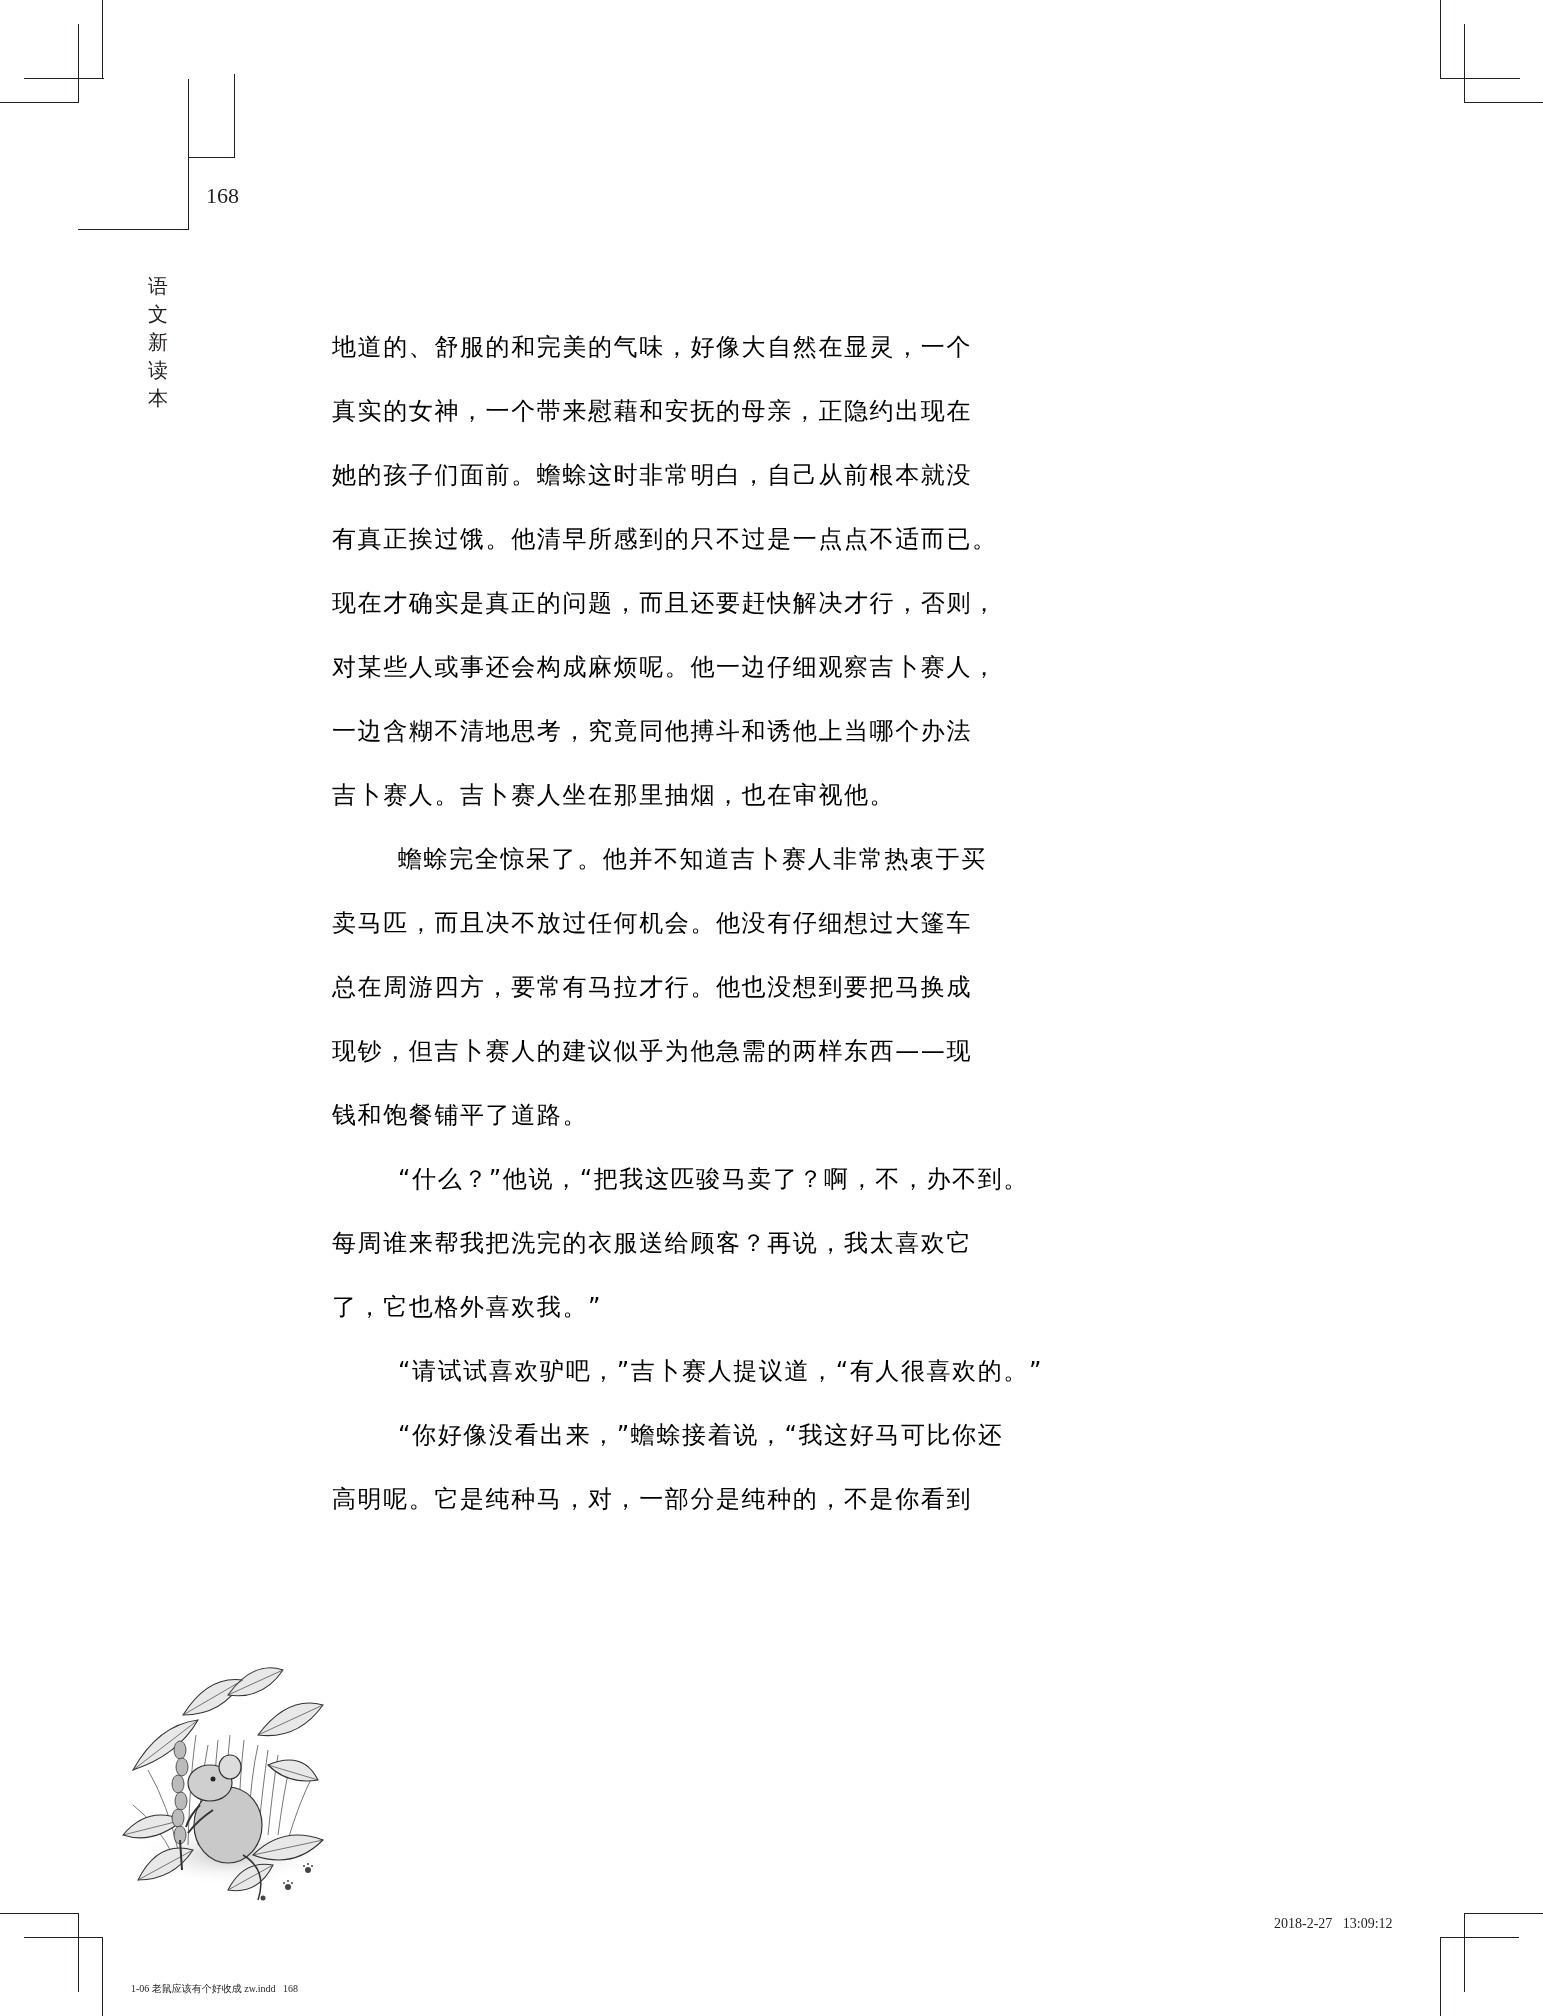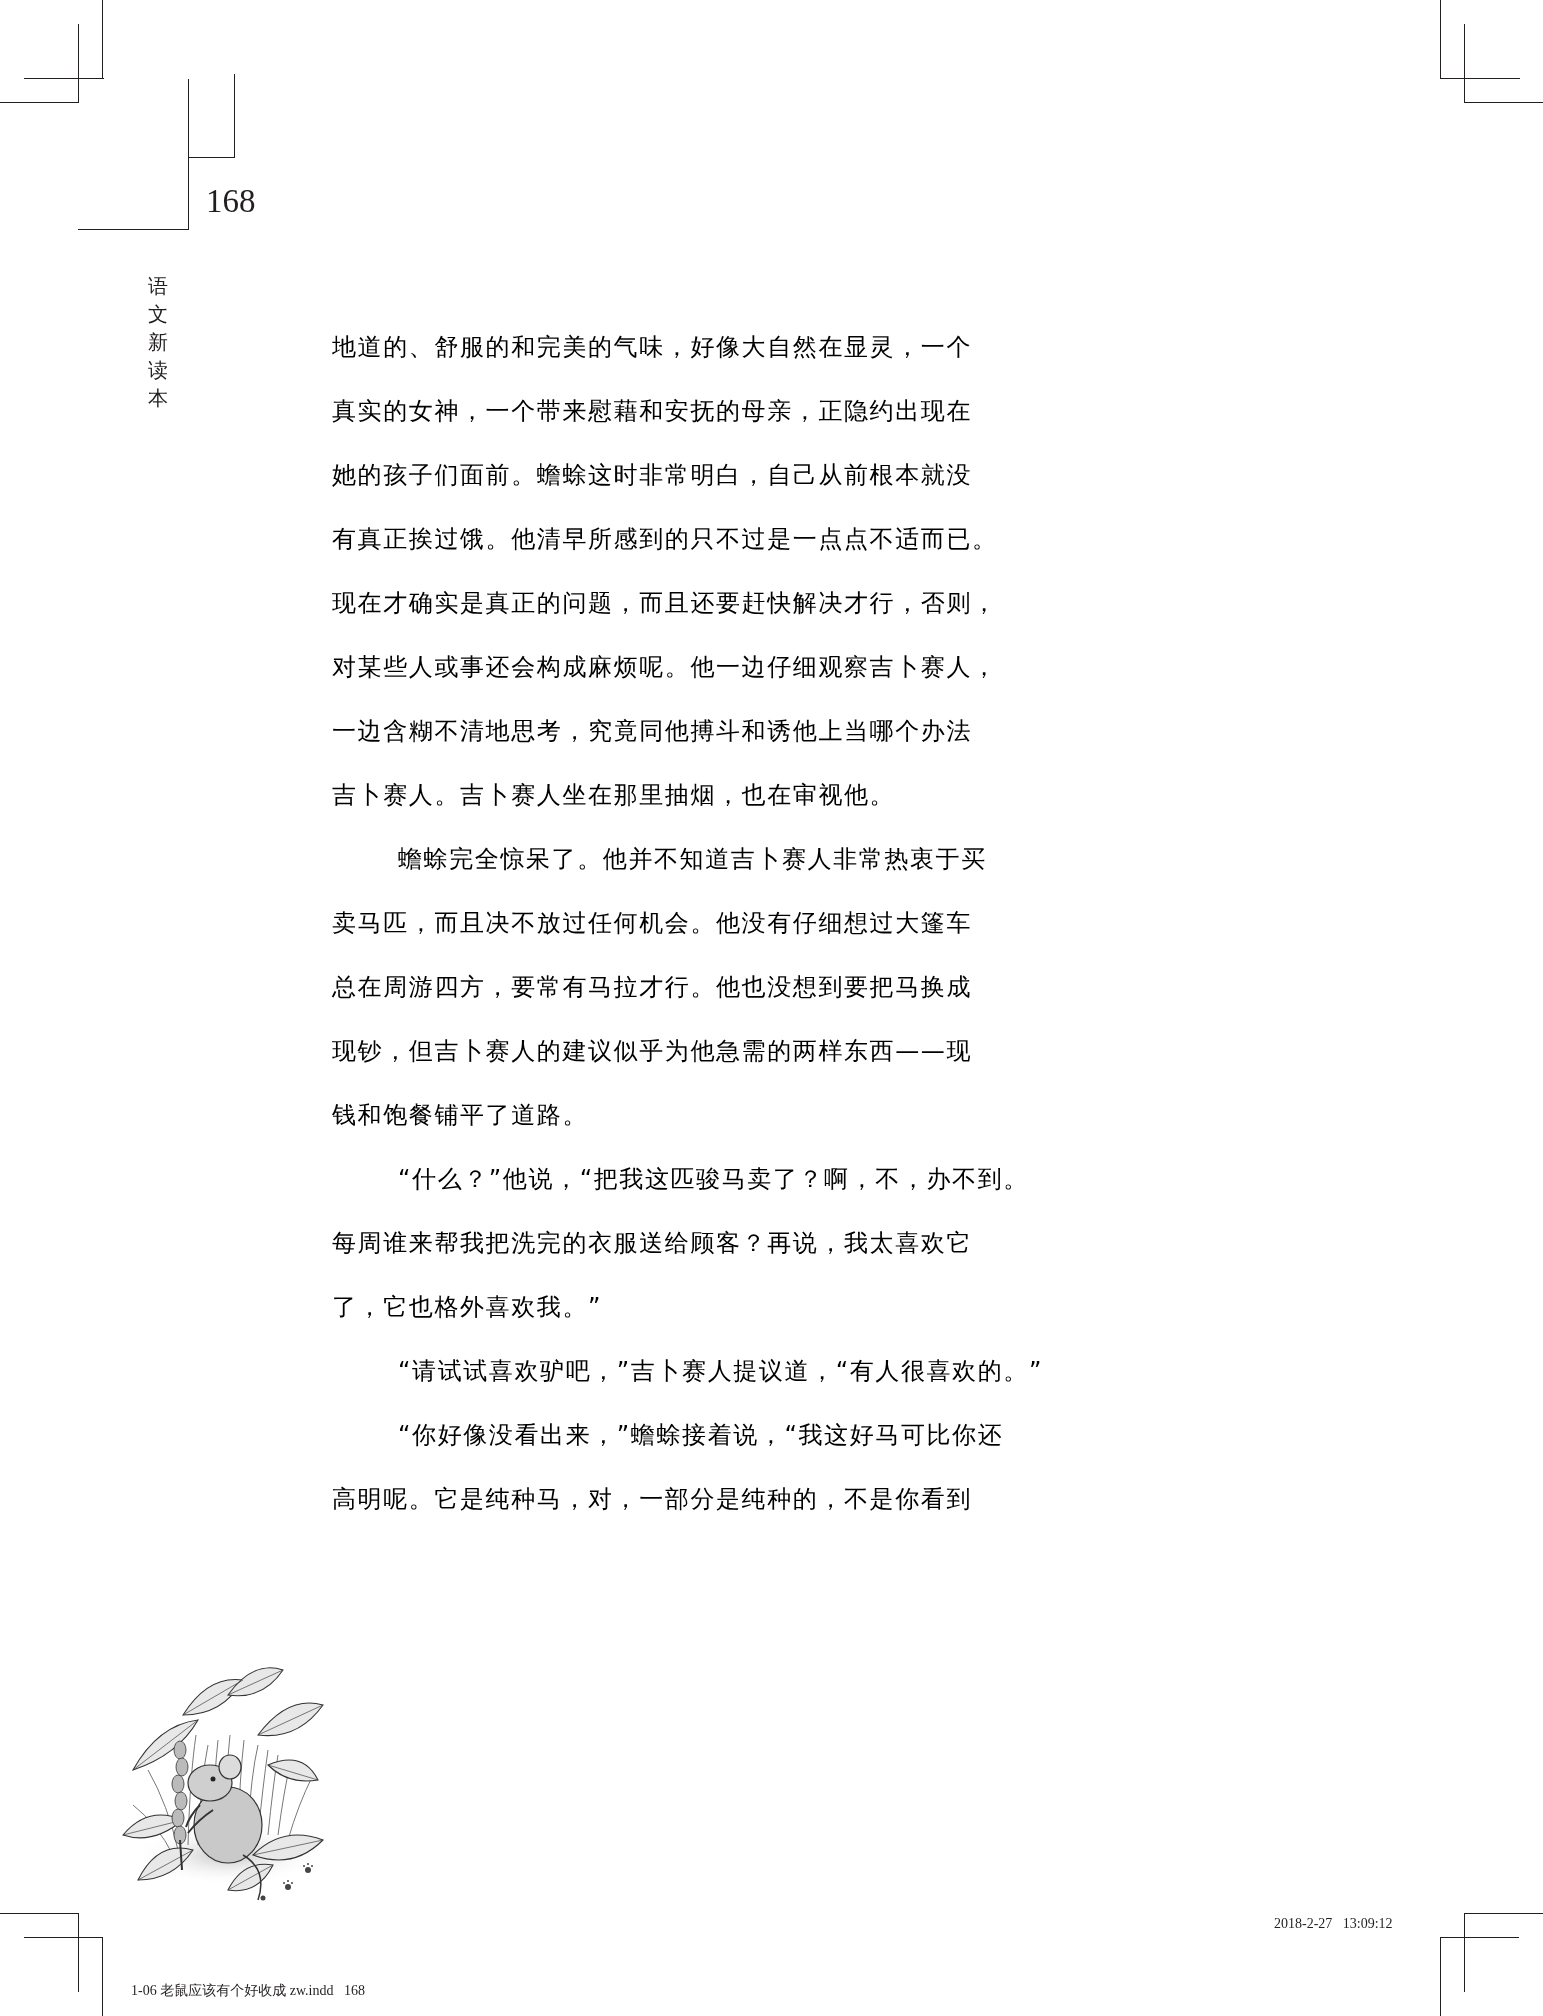--- a/index.html
+++ b/index.html
@@ -17,21 +17,21 @@
     }
     .crop {
       position: absolute;
       background: #231f20;
     }
     .page-number {
       position: absolute;
       left: 206px;
       top: 183px;
       font-family: "Liberation Serif", "DejaVu Serif", serif;
-      font-size: 33px;
+      font-size: 22px;
       color: #231f20;
       letter-spacing: 0px;
     }
     .side-title {
       position: absolute;
       left: 146px;
       top: 272px;
       width: 24px;
       font-size: 20px;
       line-height: 28px;
@@ -63,21 +63,21 @@
       left: 118px;
       top: 1655px;
       width: 220px;
       height: 255px;
     }
     .footer-left {
       position: absolute;
       left: 131px;
       top: 1982px;
       font-family: "Liberation Serif", "DejaVu Serif", serif;
-      font-size: 14px;
+      font-size: 10px;
       color: #231f20;
       white-space: pre;
     }
     .footer-right {
       position: absolute;
       left: 1274px;
       top: 1916px;
       font-family: "Liberation Serif", "DejaVu Serif", serif;
       font-size: 14px;
       color: #231f20;

